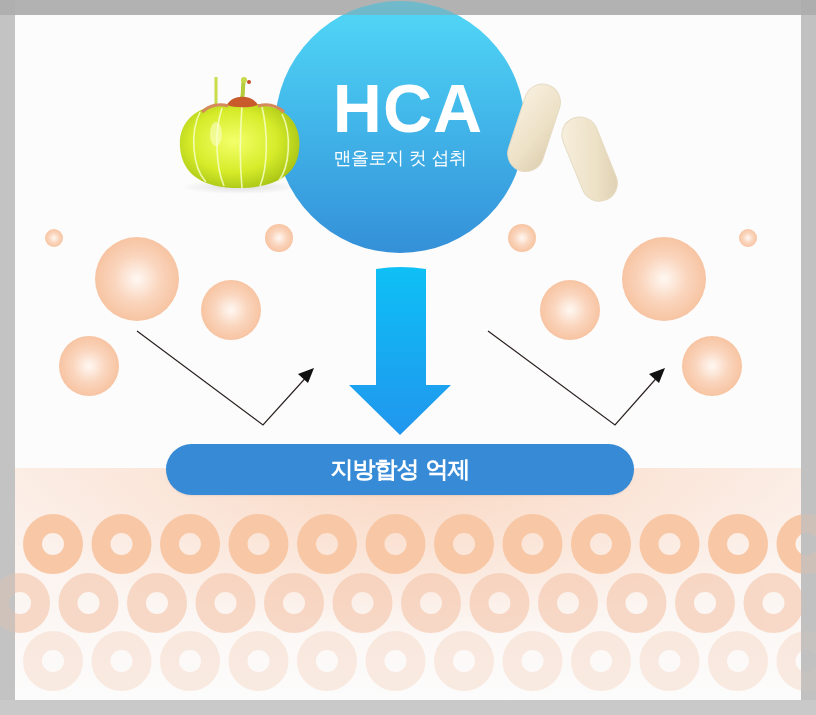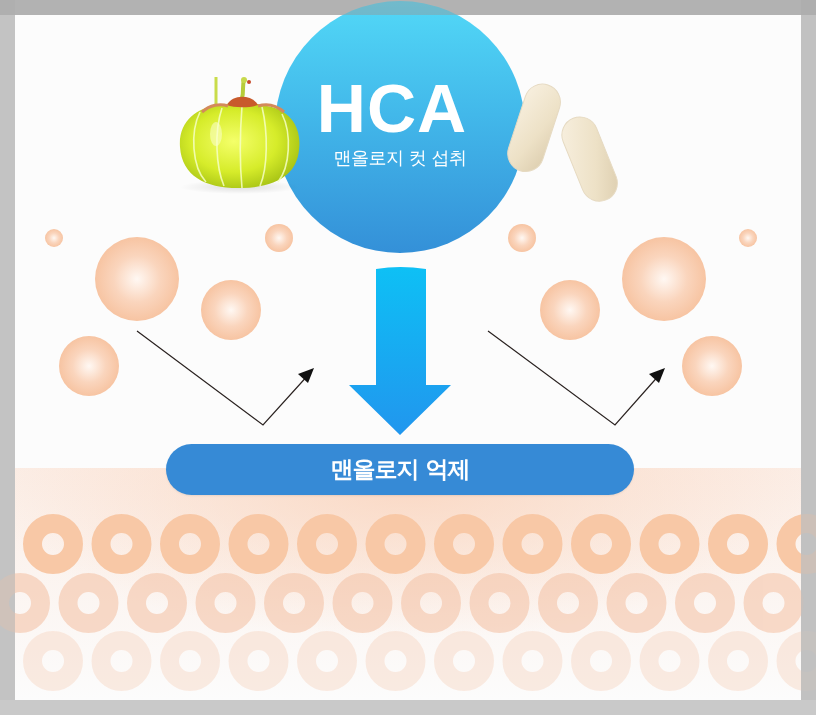--- a/index.html
+++ b/index.html
@@ -23,21 +23,21 @@
 
     .hca-circle {
       position: absolute; left: 275px; top: 1px; width: 250px; height: 252px; border-radius: 50%;
       background: linear-gradient(to bottom, #52d8f7 0%, #42b8ea 45%, #3490d8 100%);
     }
     .border-top-overlay {
       position: absolute; left: 0; top: 0; width: 816px; height: 15px;
       background: rgba(150,150,150,0.45);
     }
     .hca-title {
-      position: absolute; left: 292px; top: 70px; width: 200px; text-align: center;
+      position: absolute; left: 308px; top: 70px; width: 200px; text-align: center;
       font-family: "Liberation Sans", sans-serif; font-weight: bold; font-size: 68px;
       color: #ffffff; letter-spacing: 1px; line-height: 76px;
     }
     .hca-sub {
       position: absolute; left: 300px; top: 145px; width: 200px; text-align: center;
       font-family: "DejaVu Sans", sans-serif; font-weight: normal; font-size: 18px;
       color: #ffffff; letter-spacing: -0.5px; line-height: 26px;
     }
 
     .fruit { position: absolute; left: 172px; top: 72px; width: 135px; height: 122px; }
@@ -219,14 +219,14 @@
   <defs>
     <linearGradient id="arrowG" x1="0" y1="0" x2="0" y2="1">
       <stop offset="0%" stop-color="#0ec0f5"></stop>
       <stop offset="100%" stop-color="#2196ee"></stop>
     </linearGradient>
   </defs>
   <path d="M28,4 Q52,0 78,4 L78,120 L103,120 L52,170 L1,120 L28,120 Z" fill="url(#arrowG)"></path>
 </svg>
 
 <div class="result-pill">
-  <span>맨올로지 억제</span>
+  <span>지방합성 억제</span>
 </div>
 
 </body></html>

